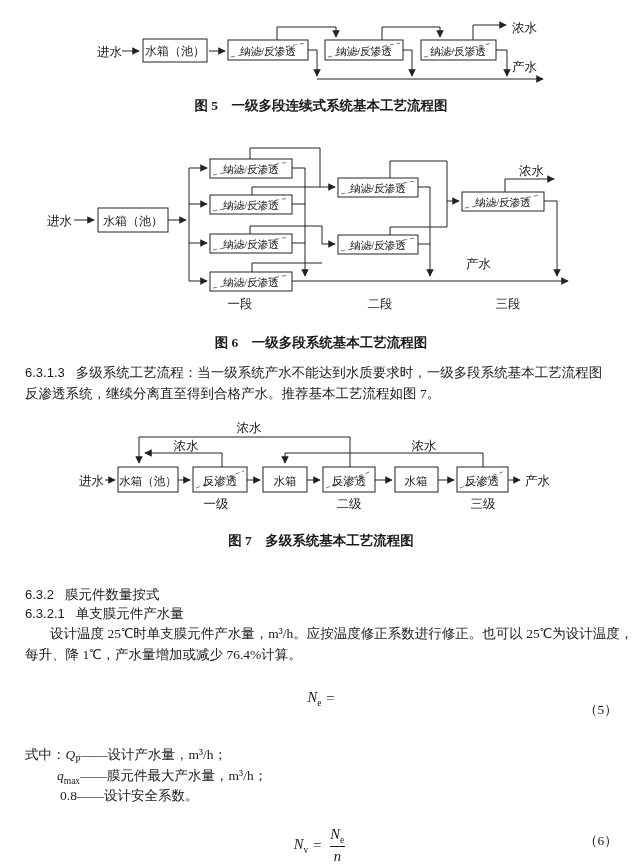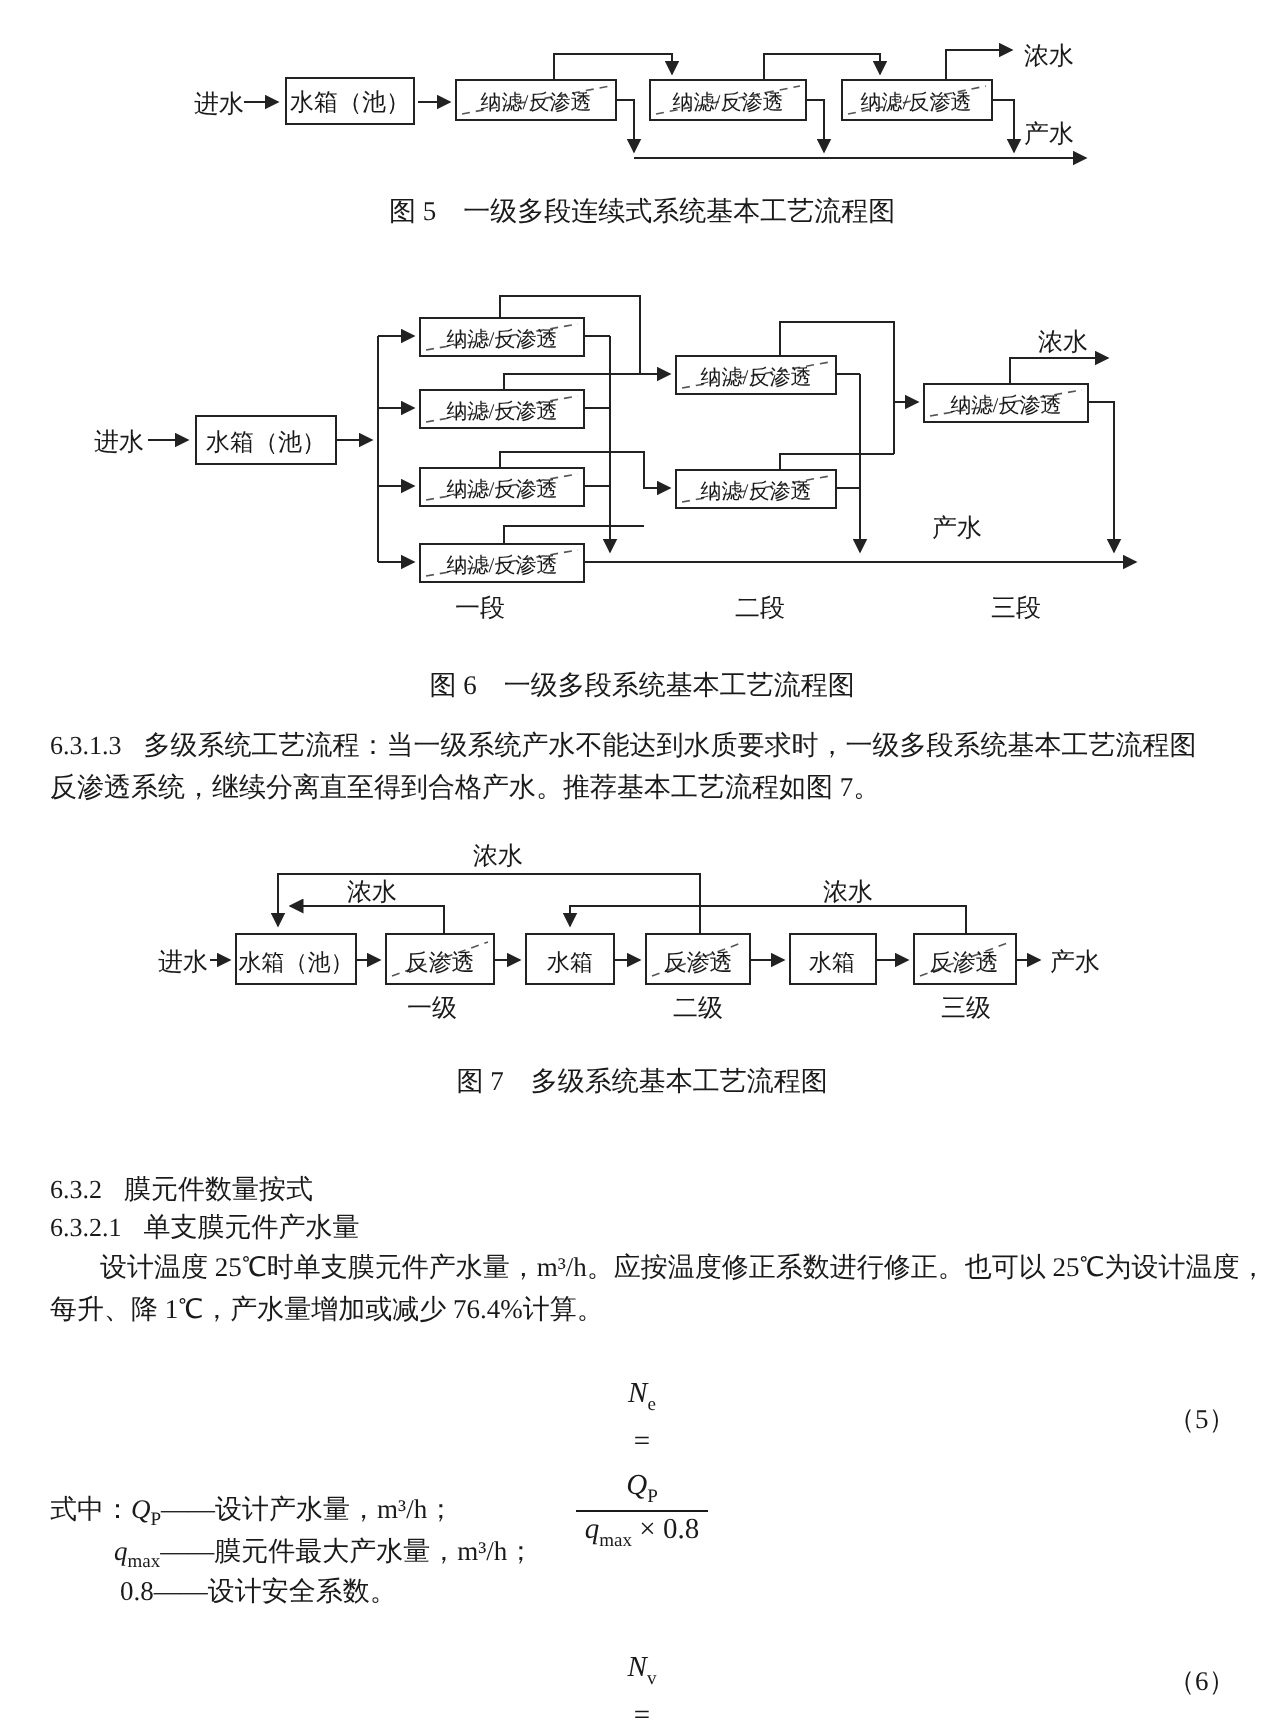--- a/index.html
+++ b/index.html
@@ -3,28 +3,28 @@
 <meta charset="utf-8">
 <style>
   html,body{margin:0;padding:0;background:#888;}
   .page{position:relative;width:642px;height:867px;background:#ffffff;overflow:hidden;
         font-family:"Liberation Serif",serif;color:#1a1a1a;}
   svg{position:absolute;left:0;}
   svg text{font-family:"Liberation Serif",serif;fill:#1a1a1a;}
   .box{fill:#ffffff;stroke:#222222;stroke-width:1;}
   .fl{stroke:#222222;stroke-width:1;fill:none;}
   .diag{stroke:#555555;stroke-width:0.8;stroke-dasharray:4 3;fill:none;}
-  .caption{position:absolute;left:0;width:642px;text-align:center;font-weight:normal;
+  .caption{position:absolute;left:0;width:642px;text-align:center;font-weight:bold;
            font-size:13.5px;white-space:nowrap;}
   .tline{position:absolute;white-space:nowrap;font-size:13.5px;line-height:15px;}
-  .secnum{font-family:Liberation Serif, serif;font-size:13px;margin-right:11px;}
+  .secnum{font-family:Liberation Sans, sans-serif;font-size:13px;margin-right:11px;}
   .fvar{font-style:italic;}
   sub{font-size:9.5px;}
   .formula{position:absolute;left:0;width:642px;display:flex;justify-content:center;
-           align-items:center;gap:5px;font-size:14.5px;flex-direction:column;}
+           align-items:center;gap:5px;font-size:14.5px;}
   .frac{display:inline-flex;flex-direction:column;align-items:center;}
   .fnum{padding:0 4px 1px;}
   .fden{border-top:1px solid #1a1a1a;padding:1px 4px 0;}
   .ftag{position:absolute;left:584px;font-size:13.5px;white-space:nowrap;}
 </style>
 </head>
 <body>
 
 <div class="page">
 
@@ -217,24 +217,20 @@
   </div>
   <div class="tline" style="left:25px;top:606px">
     <span class="secnum">6.3.2.1</span><span>单支膜元件产水量</span>
   </div>
   <div class="tline" style="left:50px;top:626px">设计温度 25℃时单支膜元件产水量，m³/h。应按温度修正系数进行修正。也可以 25℃为设计温度，</div>
   <div class="tline" style="left:25px;top:647px">每升、降 1℃，产水量增加或减少 76.4%计算。</div>
 
   <div class="formula" style="top:689px">
     <span><span class="fvar">N</span><sub>e</sub></span>
     <span>=</span>
-    <span class="frac">
-      <span class="fnum"><span class="fvar">Q</span><sub>P</sub></span>
-      <span class="fden"><span class="fvar">q</span><sub>max</sub><span> × 0.8</span></span>
-    </span>
   </div>
   <div class="ftag" style="top:701px">（5）</div>
 
   <div class="tline" style="left:57px;top:768px">
     <span class="fvar">q</span><sub>max</sub><span>——膜元件最大产水量，m³/h；</span>
   </div>
   <div class="tline" style="left:25px;top:747px">
     <span>式中：</span><span class="fvar">Q</span><sub>P</sub><span>——设计产水量，m³/h；</span>
   </div>
   <div class="tline" style="left:60px;top:788px">0.8——设计安全系数。</div>

